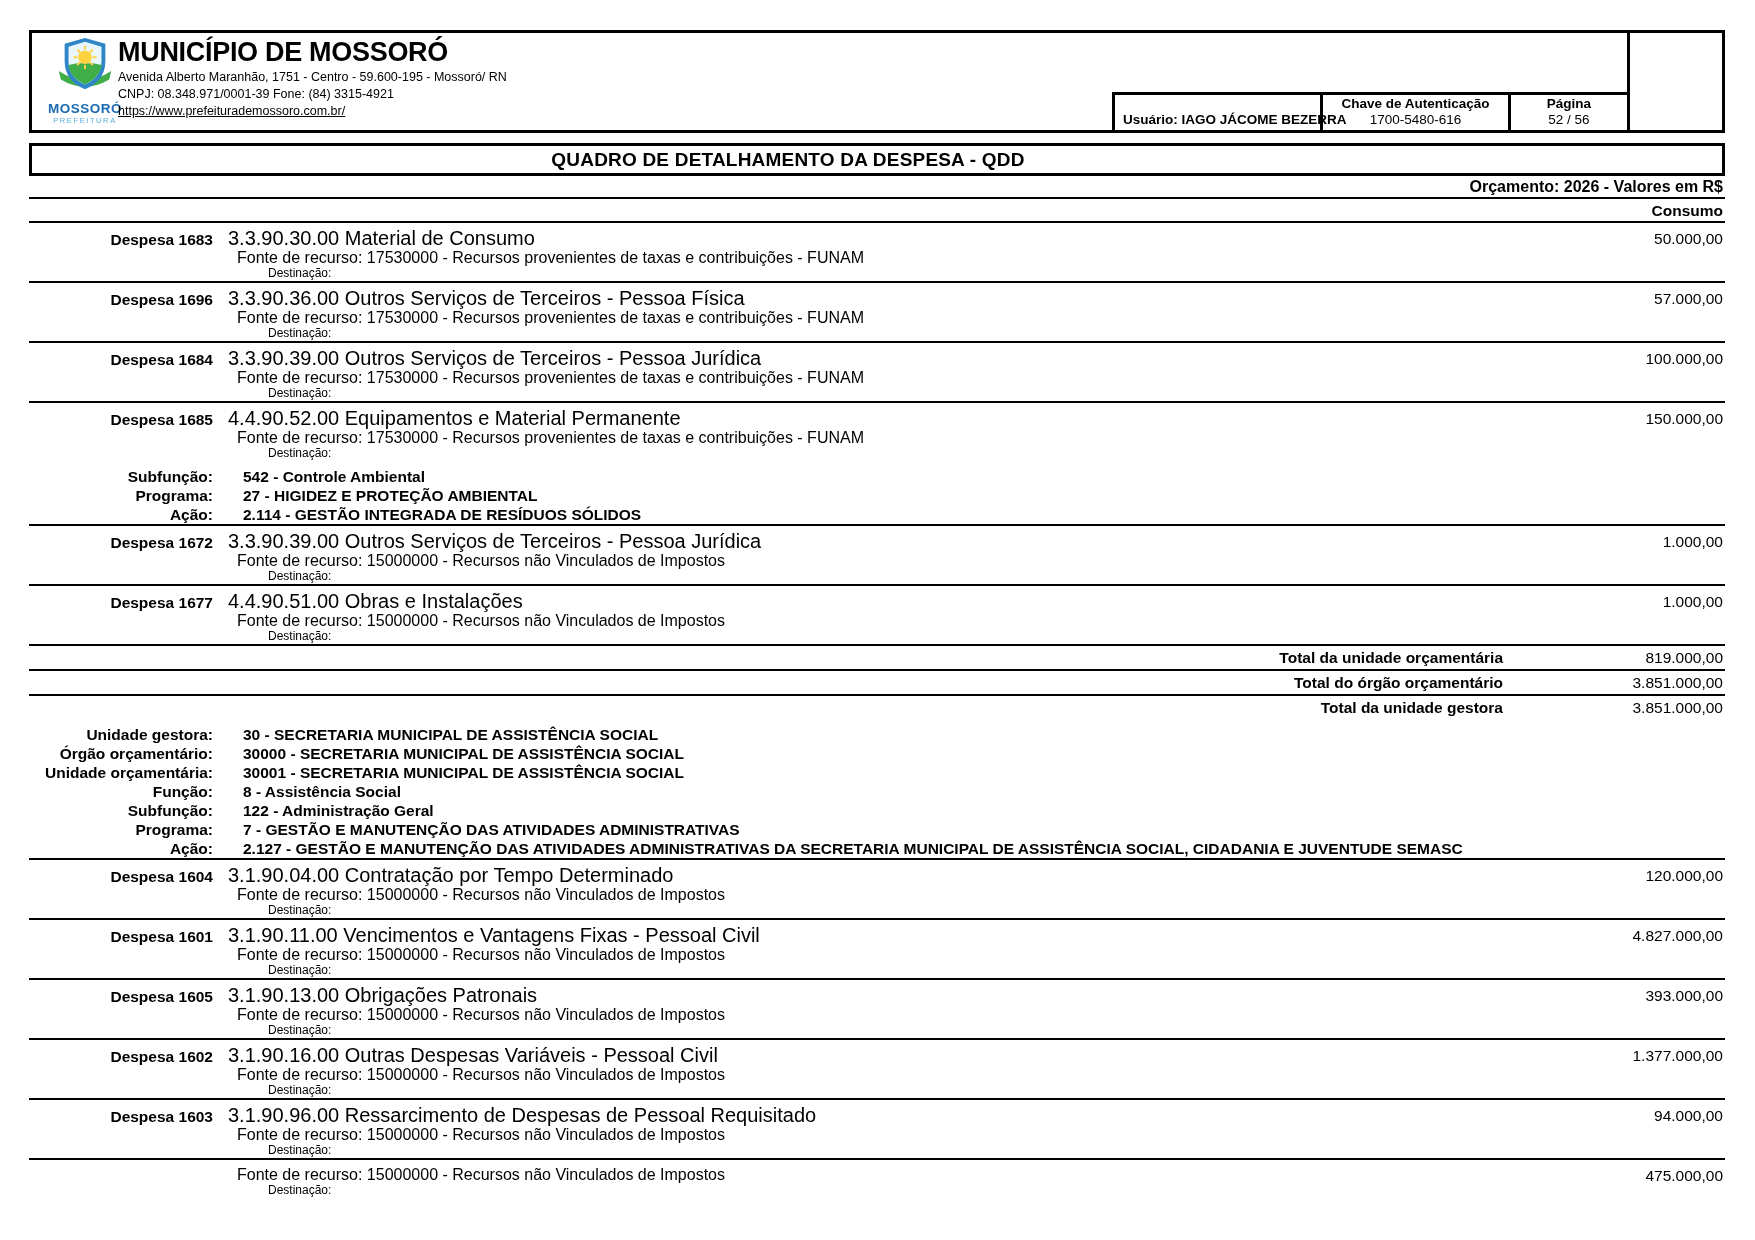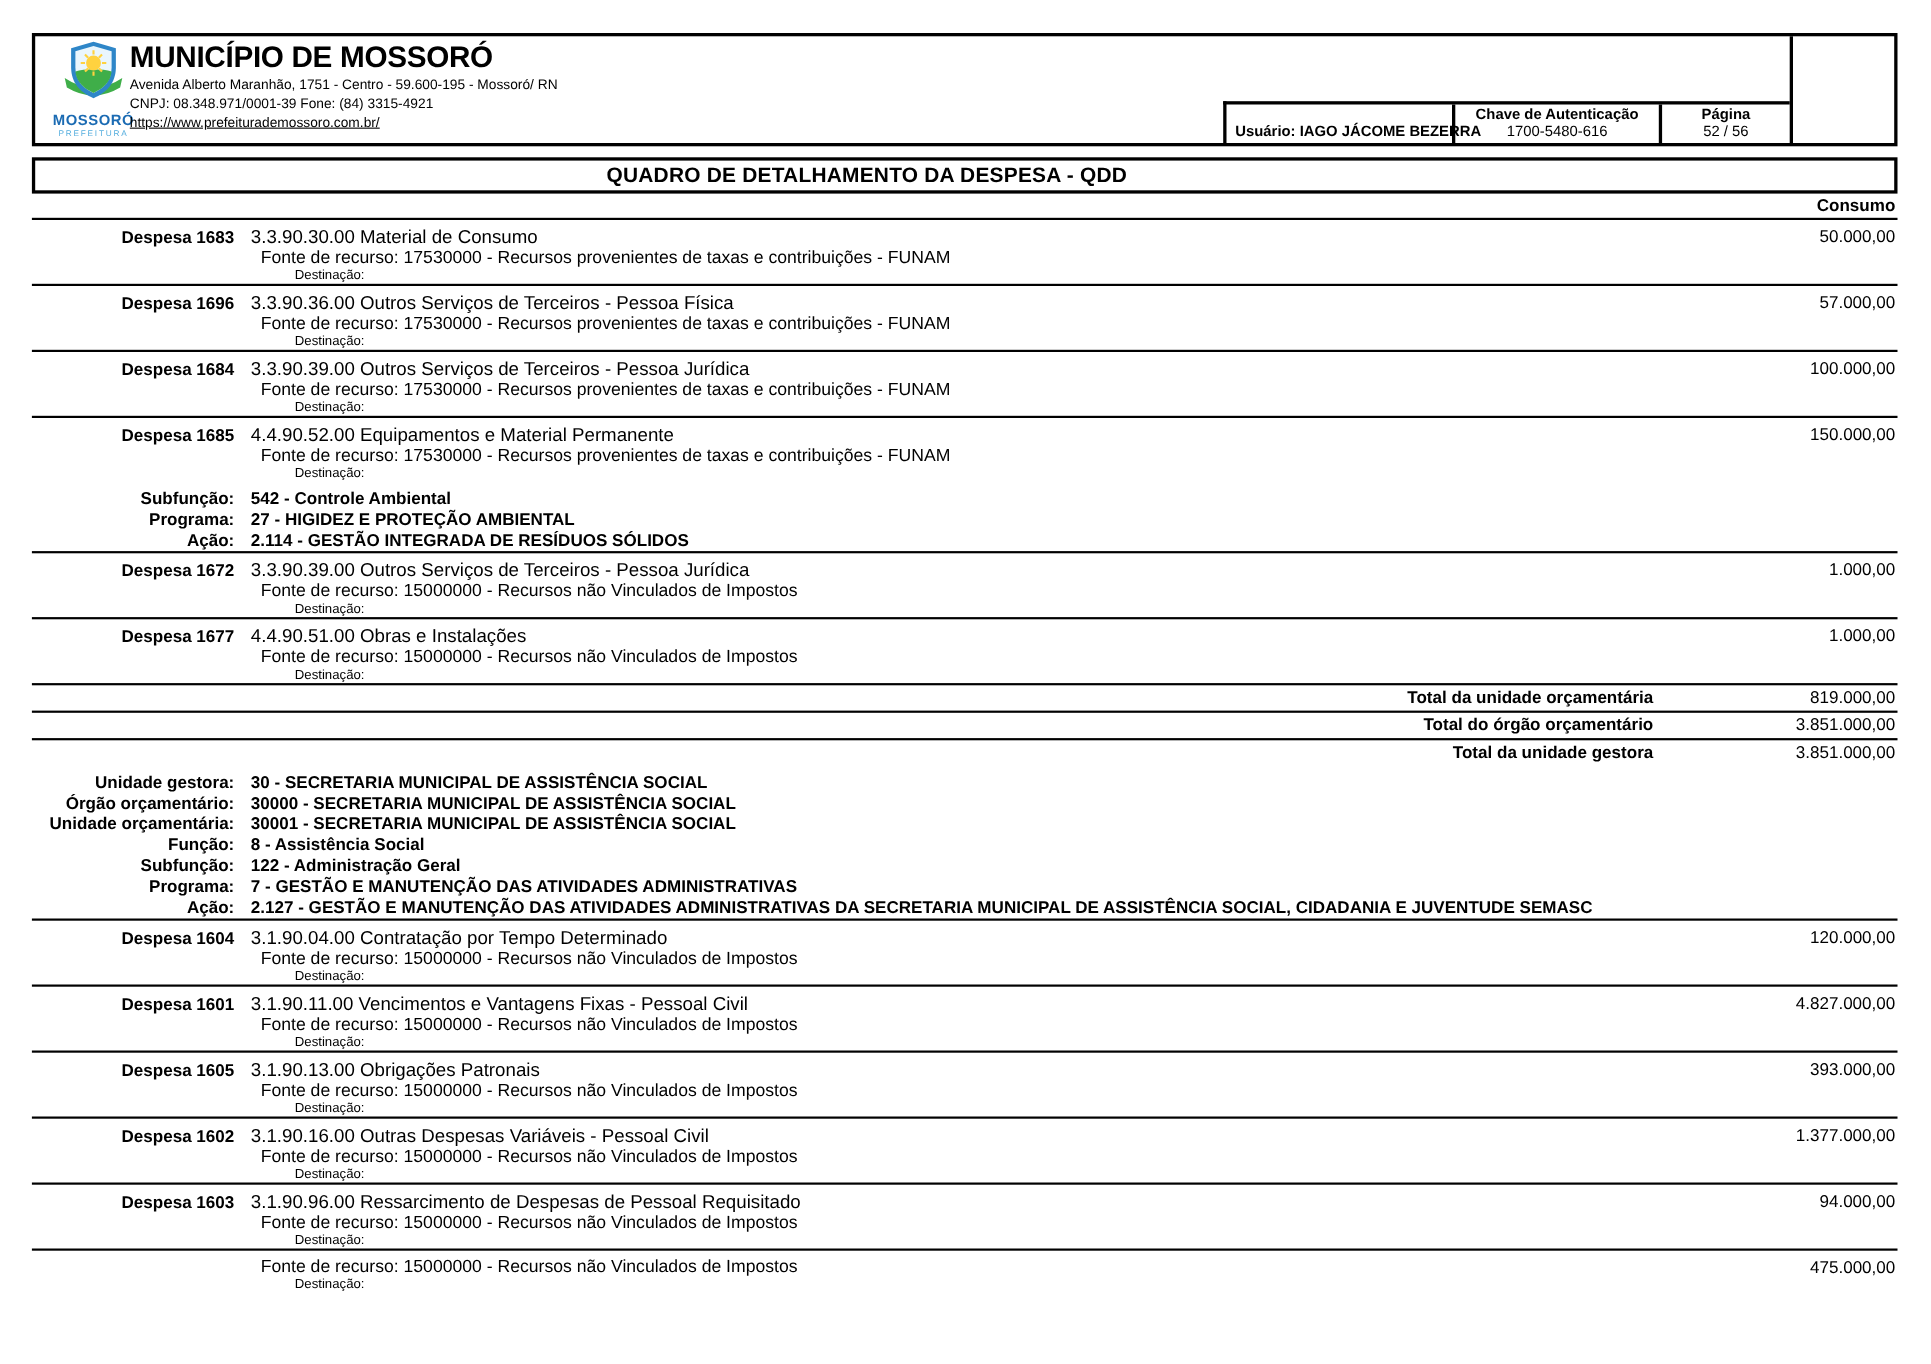--- a/index.html
+++ b/index.html
@@ -51,28 +51,28 @@
   .report-body { position:absolute; left:29px; top:176px; width:1696px; }
   .budget-line {
     text-align:right; font-weight:bold; font-size:16px; line-height:19px;
     padding:1px 2px 1px 0; border-bottom:2px solid #000;
   }
   .fixed-row { text-align:right; font-weight:bold; font-size:15.5px; line-height:19px; padding:2px 2px 1px 0; }
 
   .row-despesa { position:relative; border-top:2px solid #000; min-height:58px; box-sizing:border-box; padding:6px 0 0; }
   .d-line1 { display:flex; align-items:baseline; }
   .d-id   { flex:0 0 184px; text-align:right; font-weight:bold; font-size:15.5px; line-height:19px; white-space:nowrap; }
-  .d-desc { margin-left:15px; font-size:17px; line-height:19px; white-space:nowrap; }
+  .d-desc { margin-left:15px; font-size:20px; line-height:19px; white-space:nowrap; }
   .d-fonte { margin-left:208px; font-size:16px; line-height:16px; margin-top:1px; white-space:nowrap; }
   .d-dest  { margin-left:239px; font-size:12px; line-height:15px; white-space:nowrap; }
   .d-value { position:absolute; top:6px; right:2px; font-size:15.5px; line-height:19px;text-align:center; }
 
   .row-context { display:flex; font-weight:bold; font-size:15.5px; line-height:19px; }
   .c-label { flex:0 0 184px; text-align:right; white-space:nowrap; }
-  .c-value { margin-left:15px; white-space:nowrap; }
+  .c-value { margin-left:30px; white-space:nowrap; }
   .row-despesa + .row-context, .row-total + .row-context { margin-top:6px; }
 
   .row-total { position:relative; border-top:2px solid #000; height:25px; box-sizing:border-box; font-size:15.5px; line-height:23px; }
   .t-label { position:absolute; right:222px; font-weight:bold; white-space:nowrap; }
   .t-value { position:absolute; right:2px; }
 </style>
 </head>
 <body>
 
 <div class="page">
@@ -111,20 +111,21 @@
         <div class="cell-value">52 / 56</div>
       </div>
     </div>
 
     <div class="header-right-divider"></div>
   </div>
 
   <div class="title-bar">QUADRO DE DETALHAMENTO DA DESPESA - QDD</div>
 
   <div class="report-body">
+    <div class="budget-line">Orçamento: 2026 - Valores em R$</div>
     <div class="fixed-row">Consumo</div>
     <div class="rows">
   <div class="row-despesa">
     <div class="d-line1">
       <span class="d-id">Despesa 1683</span>
       <span class="d-desc">3.3.90.30.00 Material de Consumo</span>
     </div>
     <div class="d-fonte">Fonte de recurso: 17530000 - Recursos provenientes de taxas e contribuições - FUNAM</div>
     <div class="d-dest">Destinação:</div>
     <div class="d-value">50.000,00</div>

